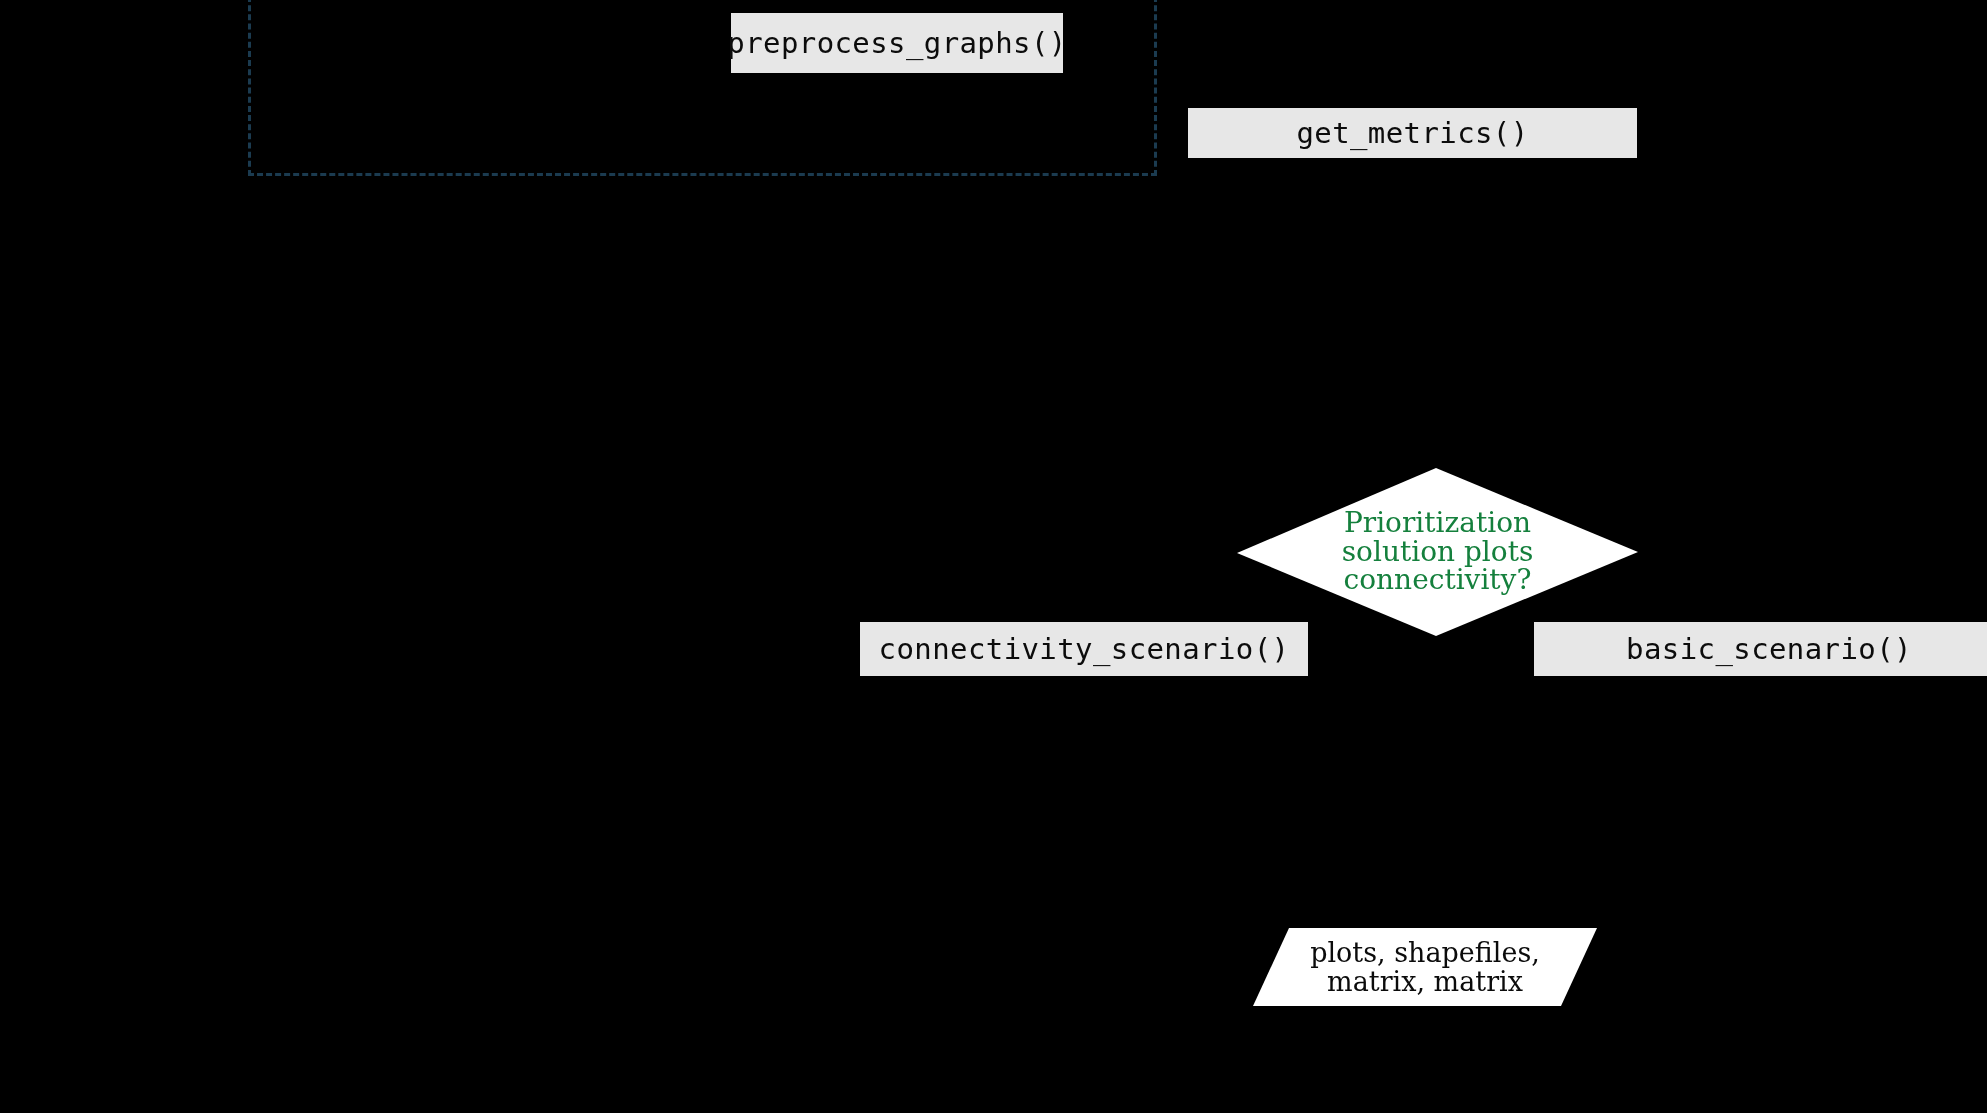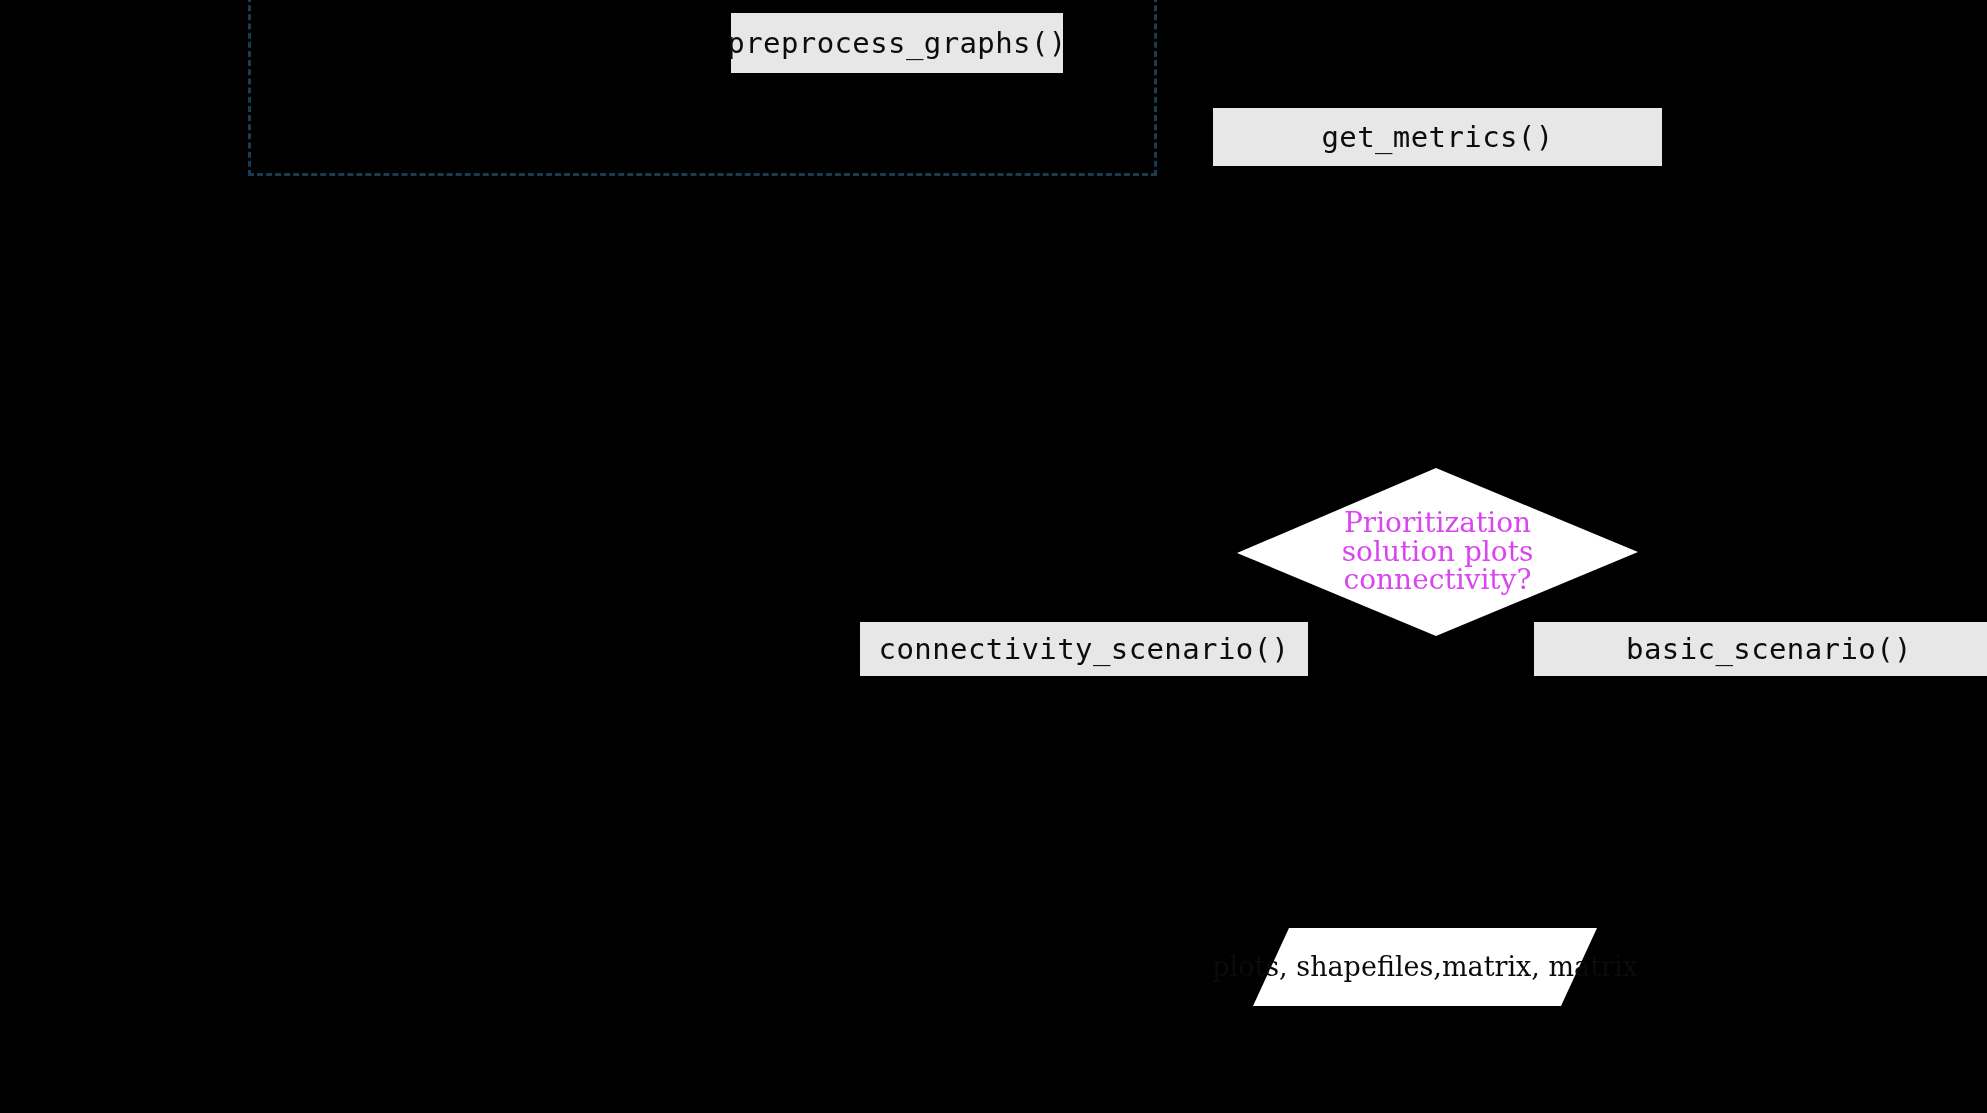--- a/index.html
+++ b/index.html
@@ -50,21 +50,21 @@
     inset: 0;
     display: block;
   }
   .decision-label {
     position: absolute;
     inset: 0;
     display: flex;
     flex-direction: column;
     align-items: center;
     justify-content: center;
-    color: #d946ef;
+    color: #15803d;
     font-family: "DejaVu Serif", "Liberation Serif", serif;
     font-size: 28px;
     line-height: 1.02;
     text-align: center;
     pointer-events: none;
   }
   .decision-label span { display: block; white-space: nowrap; }
 
   
   .data-wrap {
@@ -72,21 +72,21 @@
   }
   .data-wrap svg {
     position: absolute;
     inset: 0;
     display: block;
   }
   .data-label {
     position: absolute;
     inset: 0;
     display: flex;
-    flex-direction: row;
+    flex-direction: column;
     align-items: center;
     justify-content: center;
     color: #0b0b0b;
     font-family: "DejaVu Serif", "Liberation Serif", serif;
     font-size: 27px;
     line-height: 1.08;
     text-align: center;
     pointer-events: none;
   }
   .data-label span { display: block; white-space: nowrap; }
@@ -95,21 +95,21 @@
 <body>
 
 <div id="canvas">
 
   <div class="group-box" style="left:248px; top:-4px; width:909px; height:180px;"></div>
 
   <div class="proc-node" style="left:731px; top:13px; width:332px; height:60px;">
     <span>preprocess_graphs()</span>
   </div>
 
-  <div class="proc-node" style="left:1213px; top:108px; width:449px; height:58px;justify-content:center;">
+  <div class="proc-node" style="left:1188px; top:108px; width:449px; height:50px;justify-content:center;">
     <span>get_metrics()</span>
   </div>
 
   <div class="decision-wrap" style="left:1237px; top:468px; width:401px; height:168px;">
     <svg viewBox="0 0 401 168" preserveAspectRatio="none">
       <polygon points="0,85 199,0 401,84 199,168" fill="#ffffff"></polygon>
     </svg>
     <div class="decision-label">
       <span>Prioritization</span>
       <span>solution plots</span>

